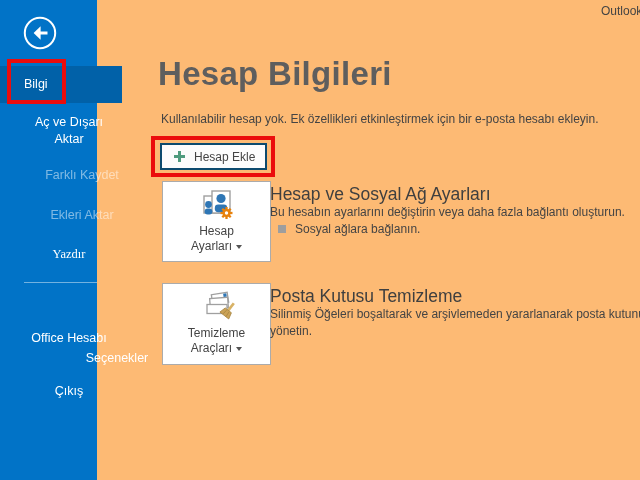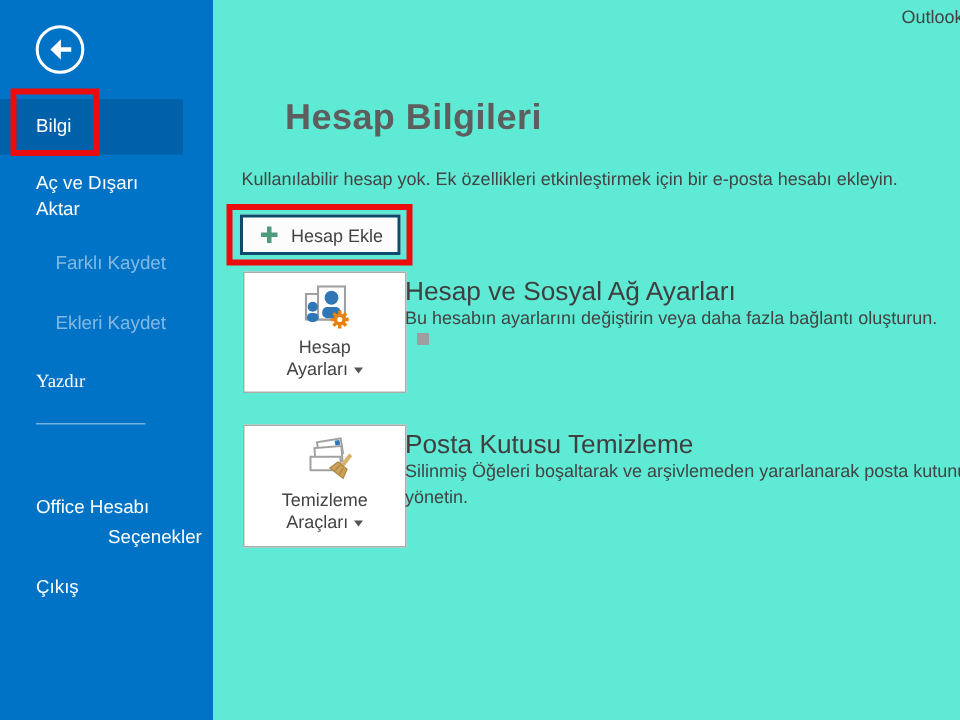--- a/index.html
+++ b/index.html
@@ -1,27 +1,27 @@
 <!DOCTYPE html>
 <html><head>
 <meta charset="utf-8">
 <style>
   * { margin:0; padding:0; box-sizing:border-box; }
   html,body { width:640px; height:480px; }
   .screen {
     position:relative; width:640px; height:480px; overflow:hidden;
-    background:#5eead4;
+    background:#fdba74;
     font-family:"Liberation Sans","DejaVu Sans",sans-serif;
     color:#444;
   }
   
   .window-title { position:absolute; left:601px; top:4px; font-size:12px; color:#444; white-space:nowrap; }
 
   
-  .sidebar { position:absolute; left:0; top:0; width:142px; height:480px; background:#0173C7; }
+  .sidebar { position:absolute; left:0; top:0; width:97px; height:480px; background:#0173C7;text-align:center; }
   .back-btn { position:absolute; left:23px; top:16px; width:34px; height:34px; cursor:pointer; }
   .nav-item {
     position:absolute; left:24px; width:90px;
     color:#fff; font-size:12.5px; line-height:17px; cursor:pointer;
   }
   .nav-item.selected {
     left:0; top:66px; width:122px; height:37px; background:#0161A8;
     display:flex; align-items:center; padding-left:24px;
   }
   .nav-item.disabled { color:rgba(255,255,255,0.5); cursor:default;margin-left:13px; }
@@ -33,21 +33,21 @@
   .nav-secenek { top:350px;margin-left:48px; }
   .nav-cikis   { top:383px; }
   .nav-divider { position:absolute; left:24px; top:282px; width:73px; border-top:1px solid rgba(255,255,255,0.45); }
 
   
   .annotation { position:absolute; border:4px solid #EB0D0D; pointer-events:none; z-index:10; }
   .ann-bilgi { left:7px;  top:59px;  width:59px;  height:45px; }
   .ann-add   { left:151px; top:136px; width:124px; height:41px; }
 
   
-  .page-title { position:absolute; left:158px; top:65px; font-size:24px; color:#5E5E5E; letter-spacing:0.3px; white-space:nowrap;margin-left:32px; }
+  .page-title { position:absolute; left:158px; top:55px; font-size:33px; color:#5E5E5E; letter-spacing:0.3px; white-space:nowrap; }
   .no-account { position:absolute; left:161px; top:112px; font-size:12px; color:#444; white-space:nowrap; }
 
   .add-btn {
     position:absolute; left:160px; top:143px; width:107px; height:27px;
     background:#FCFCFC; border:2px solid #0c4a6e;
     display:flex; align-items:center; gap:8px; padding-left:11px;
     font-size:12px; color:#444; cursor:pointer;
   }
 
   .tool-btn {
@@ -95,21 +95,21 @@
     <div class="nav-item selected">
       <span>Bilgi</span>
     </div>
     <div class="nav-item nav-ac">
       <span>Aç ve Dışarı Aktar</span>
     </div>
     <div class="nav-item nav-farkli disabled">
       <span>Farklı Kaydet</span>
     </div>
     <div class="nav-item nav-ekleri disabled">
-      <span>Ekleri Kaydet</span>
+      <span>Ekleri Aktar</span>
     </div>
     <div class="nav-item nav-yazdir">
       <span>Yazdır</span>
     </div>
     <div class="nav-divider"></div>
     <div class="nav-item nav-office">
       <span>Office Hesabı</span>
     </div>
     <div class="nav-item nav-secenek">
       <span>Seçenekler</span>
@@ -153,20 +153,21 @@
         <circle r="1.7" fill="#fff"></circle>
       </g>
     </svg>
     <span>Hesap</span>
     <span><span>Ayarları</span><span class="arrow"></span></span>
   </button>
   <div class="section-heading h-account">Hesap ve Sosyal Ağ Ayarları</div>
   <div class="section-desc d-account">Bu hesabın ayarlarını değiştirin veya daha fazla bağlantı oluşturun.</div>
   <div class="bullet-row">
     <span class="bullet-square"></span>
+    <span>Sosyal ağlara bağlanın.</span>
   </div>
 
   <button class="tool-btn btn-cleanup">
     <svg width="36" height="31" viewBox="0 0 36 31">
       <g fill="#fff" stroke="#A0A0A0" stroke-width="1.3">
         <rect x="13" y="2.5" width="16" height="10" transform="rotate(-9 21 7.5)"></rect>
         <rect x="11" y="7" width="18" height="10" transform="rotate(-4.5 20 12)"></rect>
         <rect x="8" y="13.5" width="20" height="9"></rect>
       </g>
       <rect x="24.8" y="3.4" width="3.2" height="3.2" fill="#2E76B5" transform="rotate(-9 21 7.5)"></rect>

